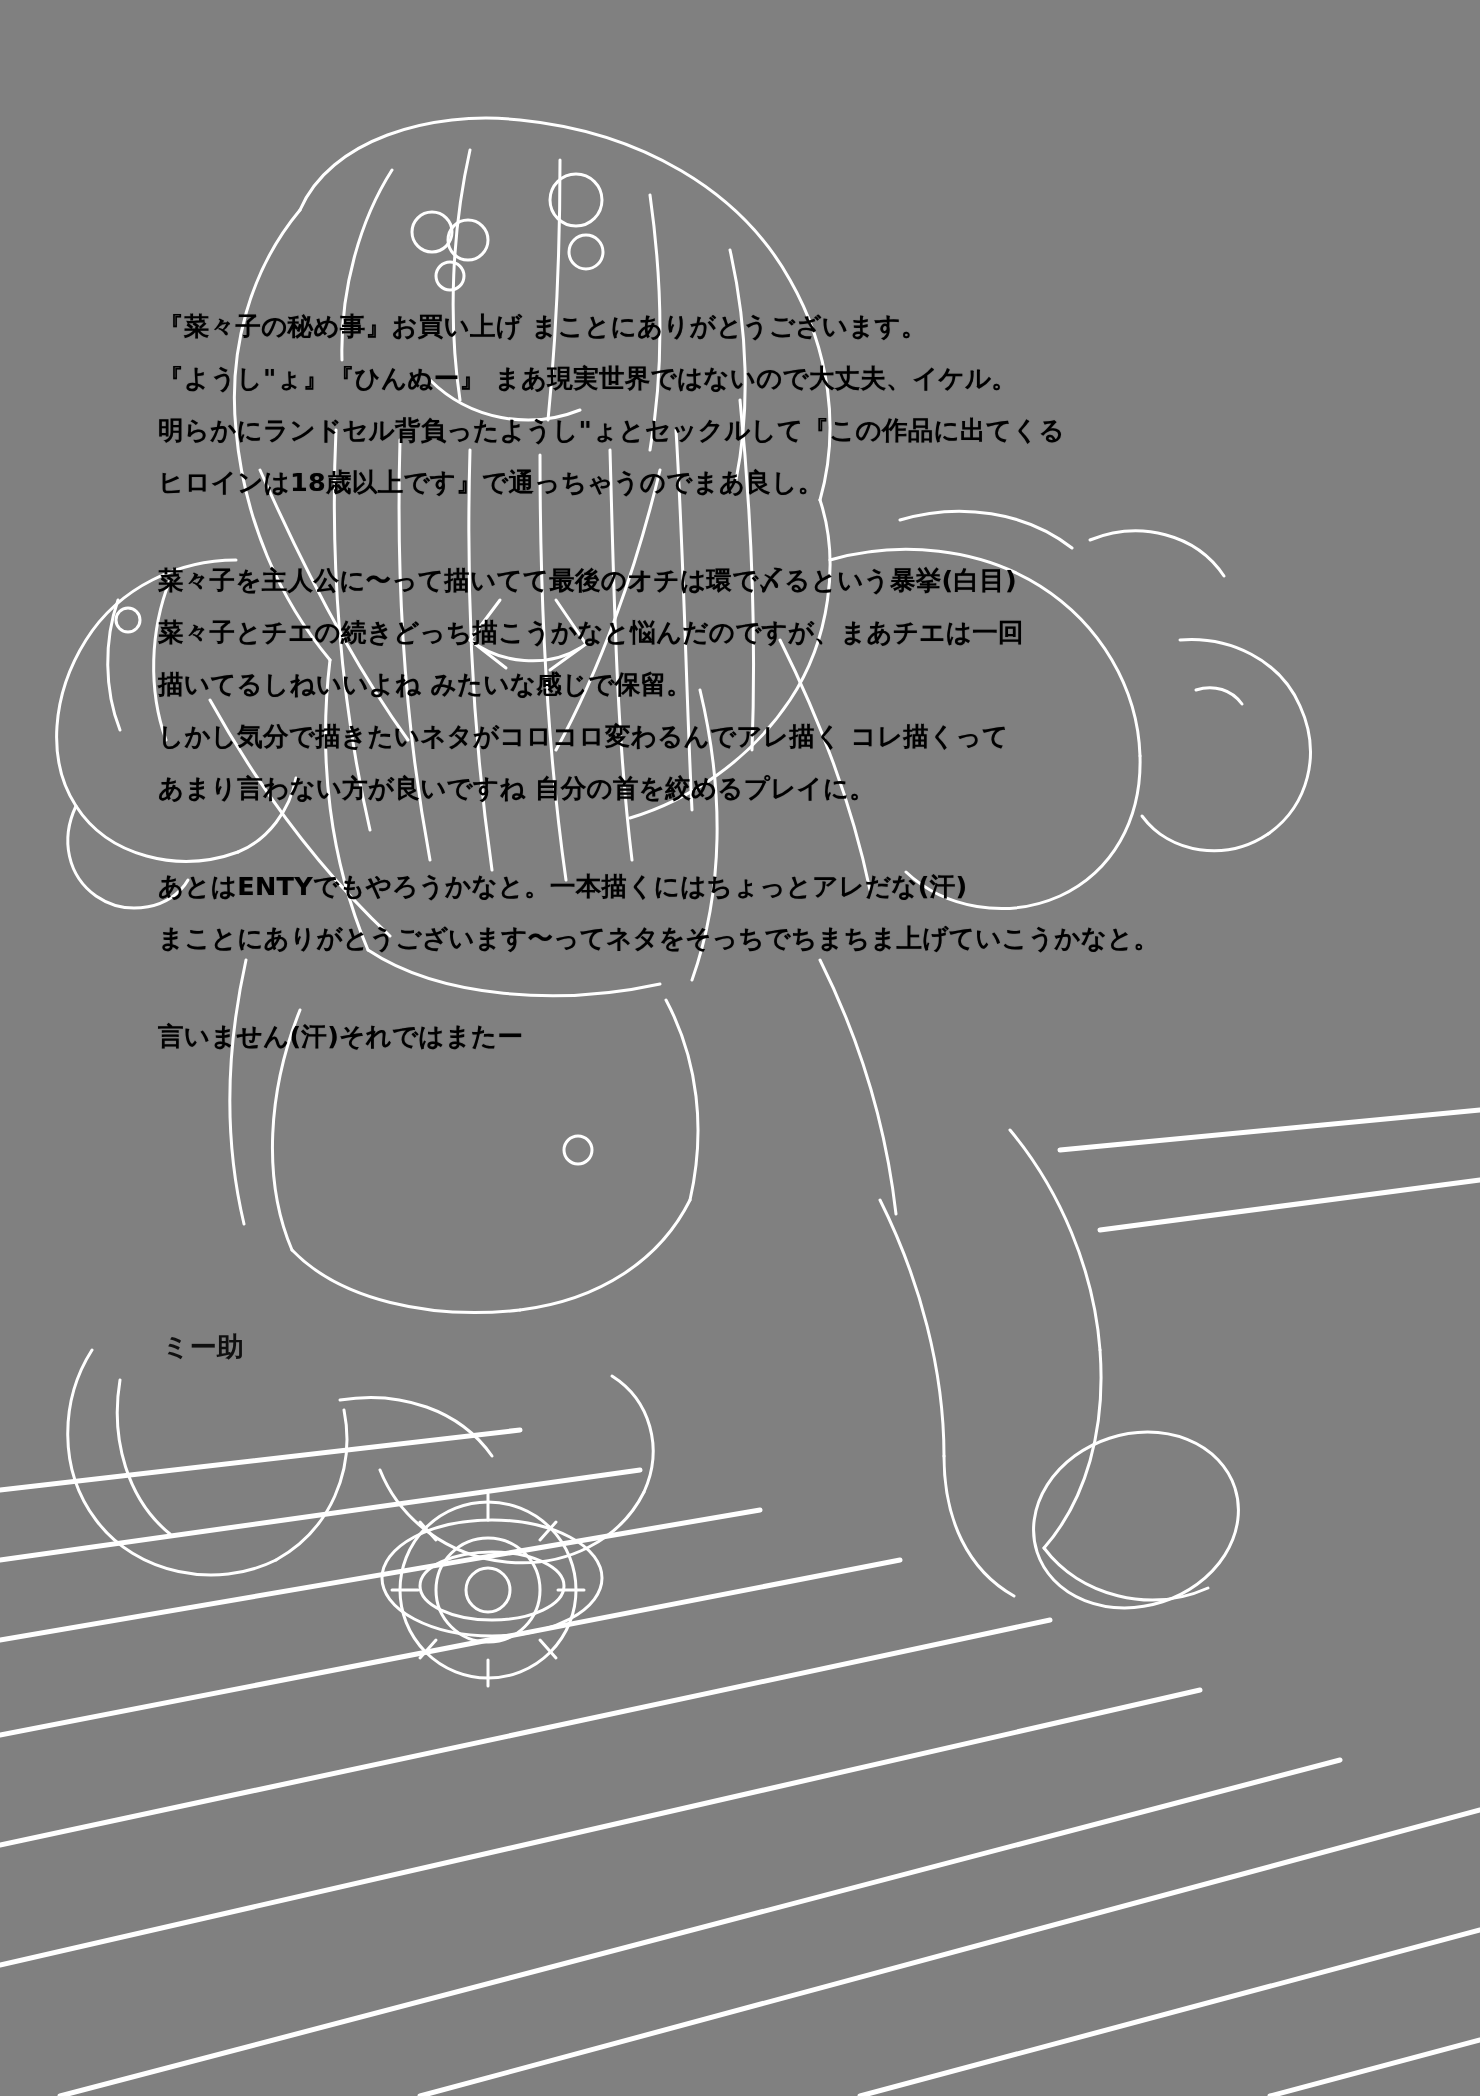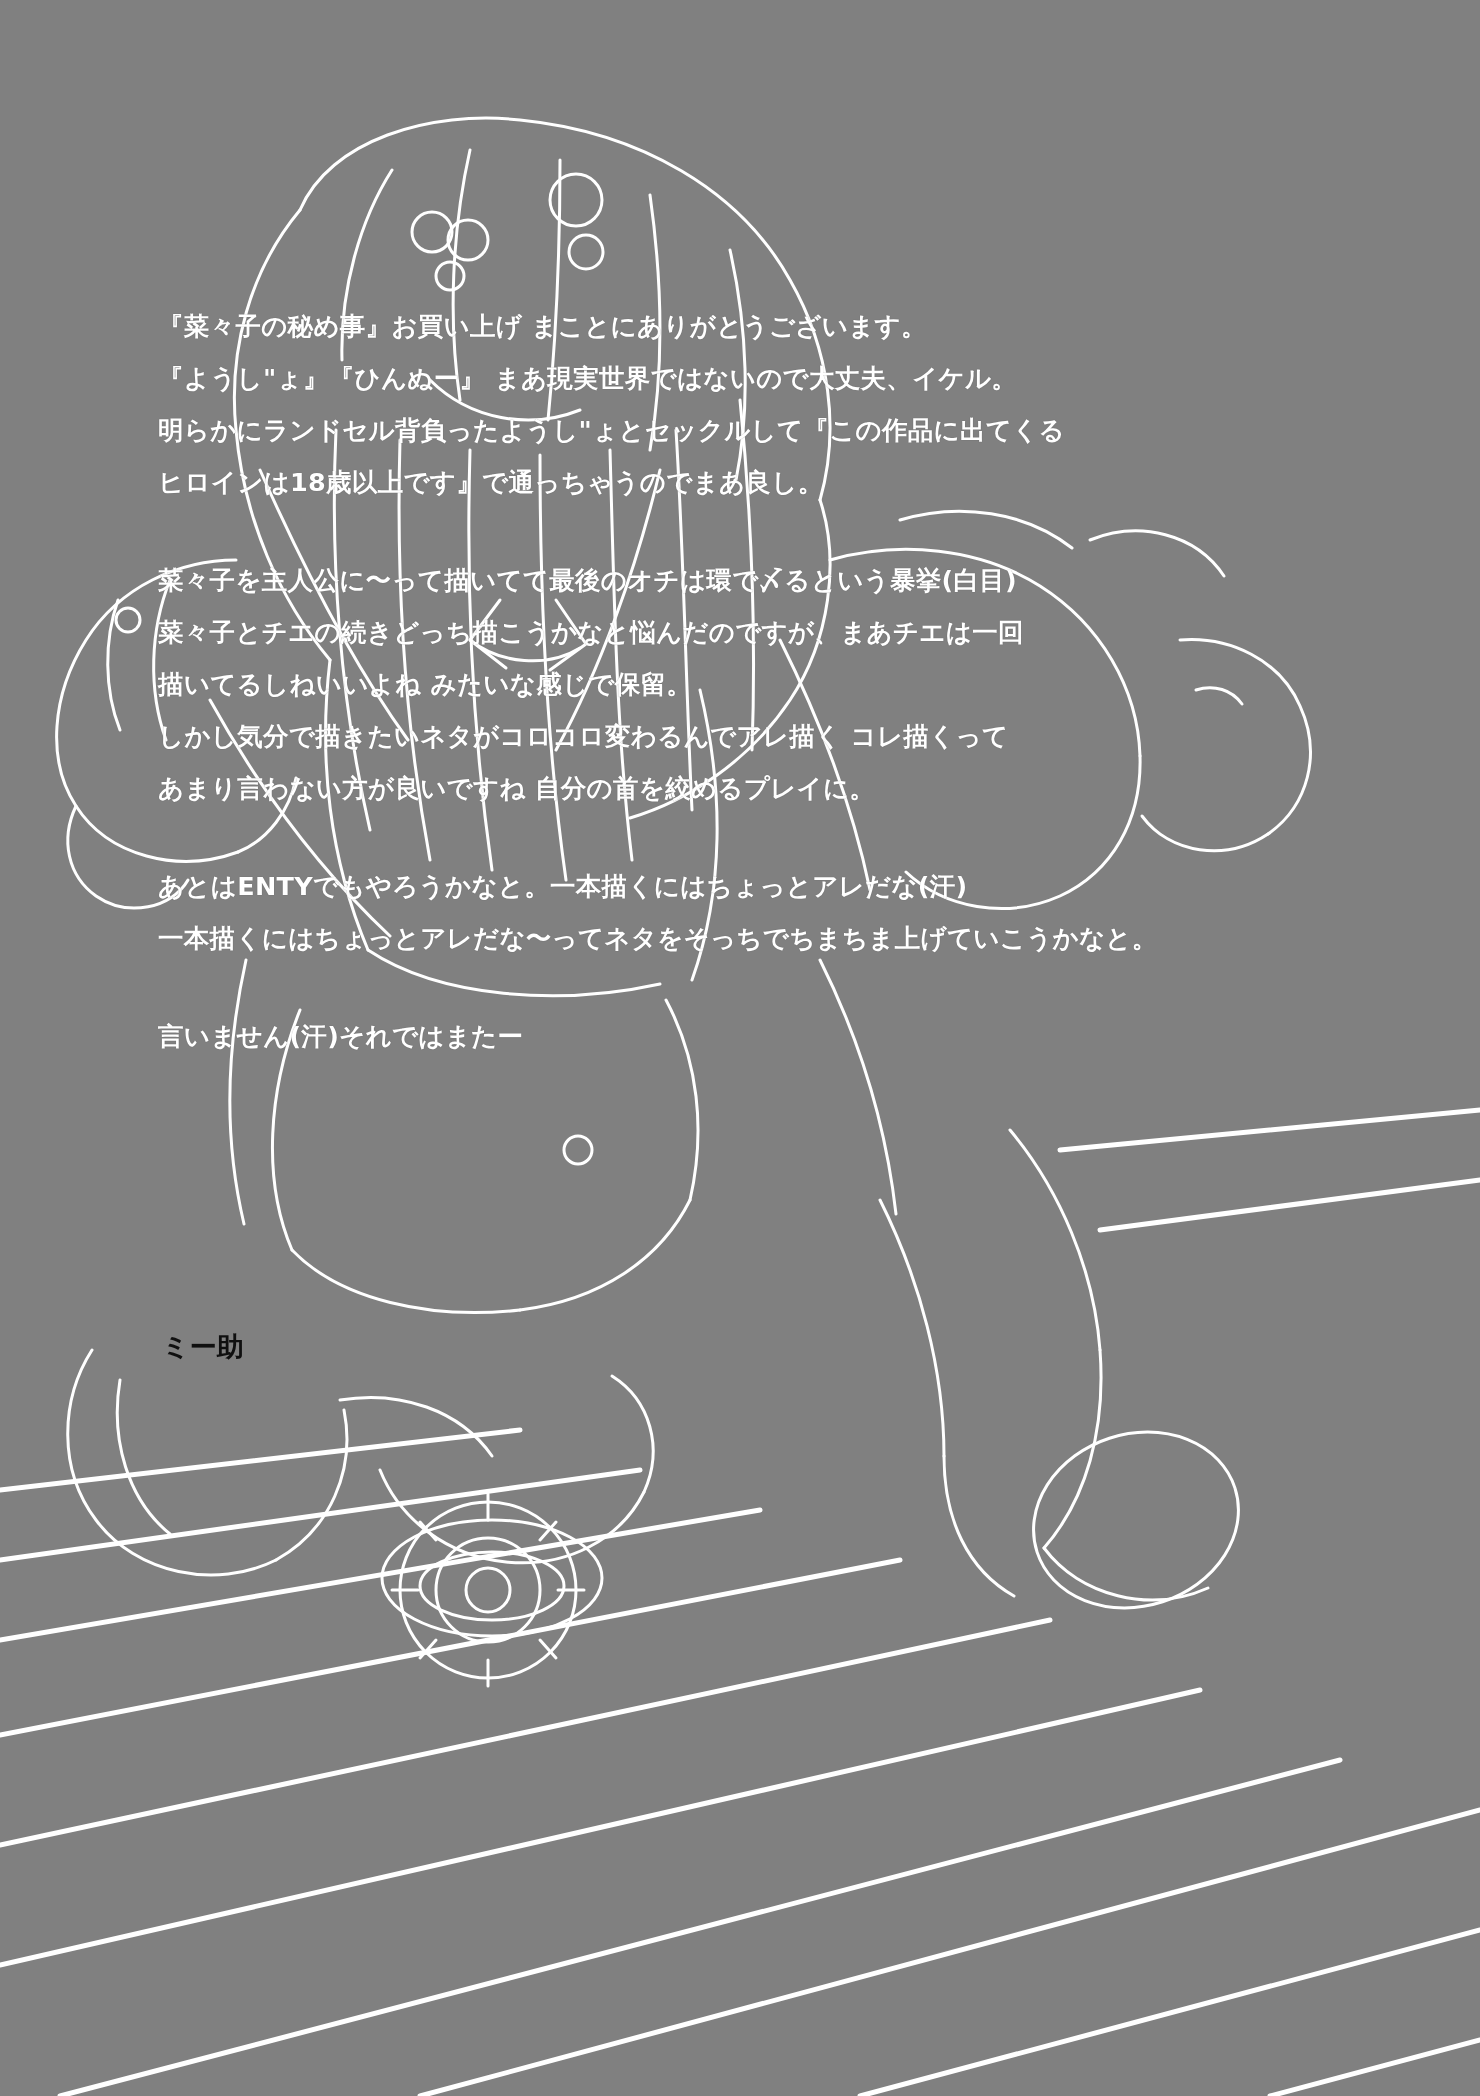--- a/index.html
+++ b/index.html
@@ -45,21 +45,21 @@
     margin: 0 0 46px 0;
   }
   .para:last-child {
     margin-bottom: 0;
   }
   .line {
     font-size: 25.5px;
     line-height: 52px;
     letter-spacing: 0.3px;
     white-space: pre;
-    color: #ffffff;
+    color: #000000;
     font-weight: 600;
     text-shadow: 0 0 1px rgba(0,0,0,0.35);
   }
   .signature {
     position: absolute;
     left: 162px;
     top: 1327px;
     font-size: 27px;
     line-height: 40px;
     color: #101010;
@@ -200,21 +200,21 @@
     <div class="para">
       <div class="line">菜々子を主人公に〜って描いてて最後のオチは環で〆るという暴挙(白目)</div>
       <div class="line">菜々子とチエの続きどっち描こうかなと悩んだのですが、まあチエは一回</div>
       <div class="line">描いてるしねいいよね みたいな感じで保留。</div>
       <div class="line">しかし気分で描きたいネタがコロコロ変わるんでアレ描く コレ描くって</div>
       <div class="line">あまり言わない方が良いですね 自分の首を絞めるプレイに。</div>
     </div>
 
     <div class="para">
       <div class="line">あとはENTYでもやろうかなと。一本描くにはちょっとアレだな(汗)</div>
-      <div class="line">一本描くにはちょっとアレだな〜ってネタをそっちでちまちま上げていこうかなと。</div>
+      <div class="line">まことにありがとうございます〜ってネタをそっちでちまちま上げていこうかなと。</div>
     </div>
 
     <div class="para">
       <div class="line">言いません(汗)それではまたー</div>
     </div>
 
   </div>
 
   <div class="signature">ミー助</div>
 

